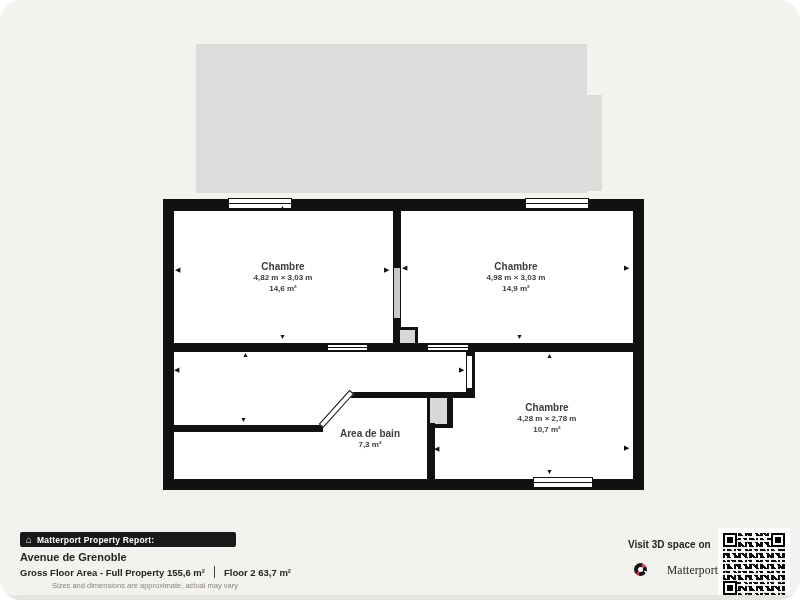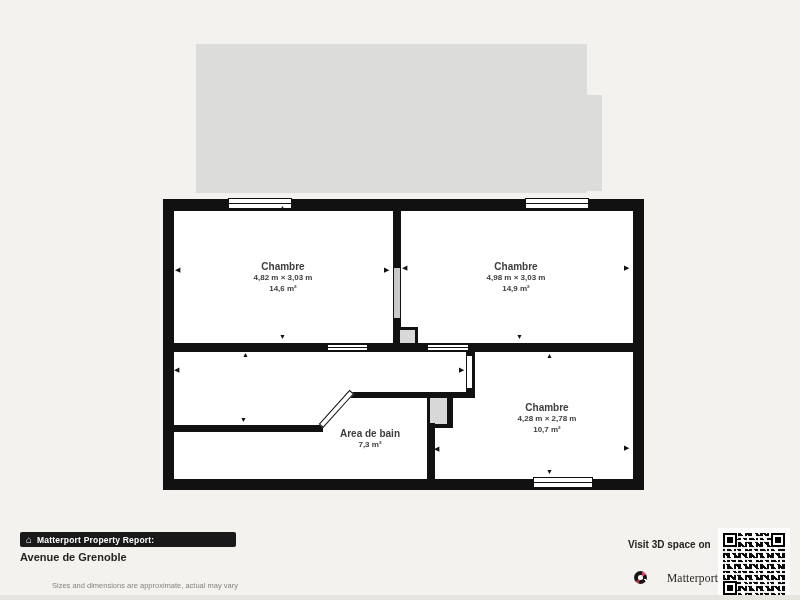--- a/index.html
+++ b/index.html
@@ -1,17 +1,17 @@
 <!DOCTYPE html>
 <html><head>
 <meta charset="utf-8">
 <style>
   html,body{margin:0;padding:0;}
   #stage{position:relative;width:800px;height:600px;background:#f3f2ee;overflow:hidden;
-         font-family:"Liberation Sans","DejaVu Sans",sans-serif;}
+         font-family:"Liberation Sans","DejaVu Sans",sans-serif;border-radius:21px;}
   .abs{position:absolute;}
   
   .underlay{background:#dcdcda;}
   
   .wall{background:#111;}
   .inner{background:#fff;}
   .gray-seg{background:#c9c9c9;}
   .shaft-in{background:#d8d8d8;}
   .window{background:#fff;border:1px solid #111;
           background-image:linear-gradient(#111,#111);background-size:100% 1px;
@@ -28,21 +28,21 @@
          border-radius:2px;padding-left:6px;box-sizing:border-box;}
   .badge .house{color:#fff;font-size:10px;line-height:10px;}
   .badge .btxt{color:#fff;font-size:8.5px;font-weight:bold;letter-spacing:.2px;}
   .address{font-size:11px;font-weight:bold;color:#25241f;}
   .stats{display:flex;align-items:center;color:#25241f;}
   .stat{font-size:9.5px;font-weight:bold;}
   .vsep{width:1px;height:12px;background:#45423c;margin:0 9px;}
   .disclaimer{font-size:7.5px;color:#87847b;}
   .cta{width:96px;text-align:left;color:#25241f;}
   .cta-line{font-size:10px;font-weight:bold;}
-  .brandrow{margin-top:21px;display:flex;align-items:center;justify-content:center;gap:20px;}
+  .brandrow{margin-top:13px;display:flex;align-items:center;justify-content:center;gap:20px;}
   .mp-logo{width:13px;height:13px;border-radius:50%;position:relative;
     background:conic-gradient(from -40deg,#17171a 0 60deg,#d9446b 60deg 103deg,#17171a 103deg 150deg,
                #fff 150deg 162deg,#17171a 162deg 235deg,#b8333f 235deg 266deg,#17171a 266deg 360deg);}
   .mp-logo::after{content:"";position:absolute;left:4px;top:4px;width:5px;height:5px;border-radius:50%;background:#fff;}
   .mp-word{font-family:"Liberation Serif","DejaVu Serif",serif;font-size:11.5px;color:#1e1d1a;letter-spacing:.2px;}
   .qr{background:#fff;}
   .qr-pattern{position:absolute;left:5px;top:5px;width:62px;height:62px;
     background:
       repeating-linear-gradient(0deg,transparent 0 2px,rgba(255,255,255,.92) 2px 4px,transparent 4px 9px,rgba(255,255,255,.92) 9px 11px),
       repeating-linear-gradient(90deg,#0b0b0b 0 2px,transparent 2px 4px,#0b0b0b 4px 7px,transparent 7px 11px),
@@ -119,20 +119,25 @@
   <div class="room-label" style="left:370px;top:428px;">
     <div class="room-name">Area de bain</div>
     <div class="room-area">7,3 m²</div>
   </div>
 
   <div class="abs badge" style="left:20px;top:532px;">
     <span class="house">⌂</span>
     <span class="btxt">Matterport Property Report:</span>
   </div>
   <div class="abs address" style="left:20px;top:551px;">Avenue de Grenoble</div>
+  <div class="abs stats" style="left:20px;top:566px;">
+    <span class="stat">Gross Floor Area - Full Property 155,6 m²</span>
+    <span class="vsep"></span>
+    <span class="stat">Floor 2 63,7 m²</span>
+  </div>
   <div class="abs disclaimer" style="left:20px;top:581px;margin-left:32px;">Sizes and dimensions are approximate, actual may vary</div>
 
   <div class="abs cta" style="left:628px;top:539px;">
     <div class="cta-line">Visit 3D space on</div>
     <div class="brandrow">
       <span class="mp-logo"></span>
       <span class="mp-word">Matterport</span>
     </div>
   </div>
 

